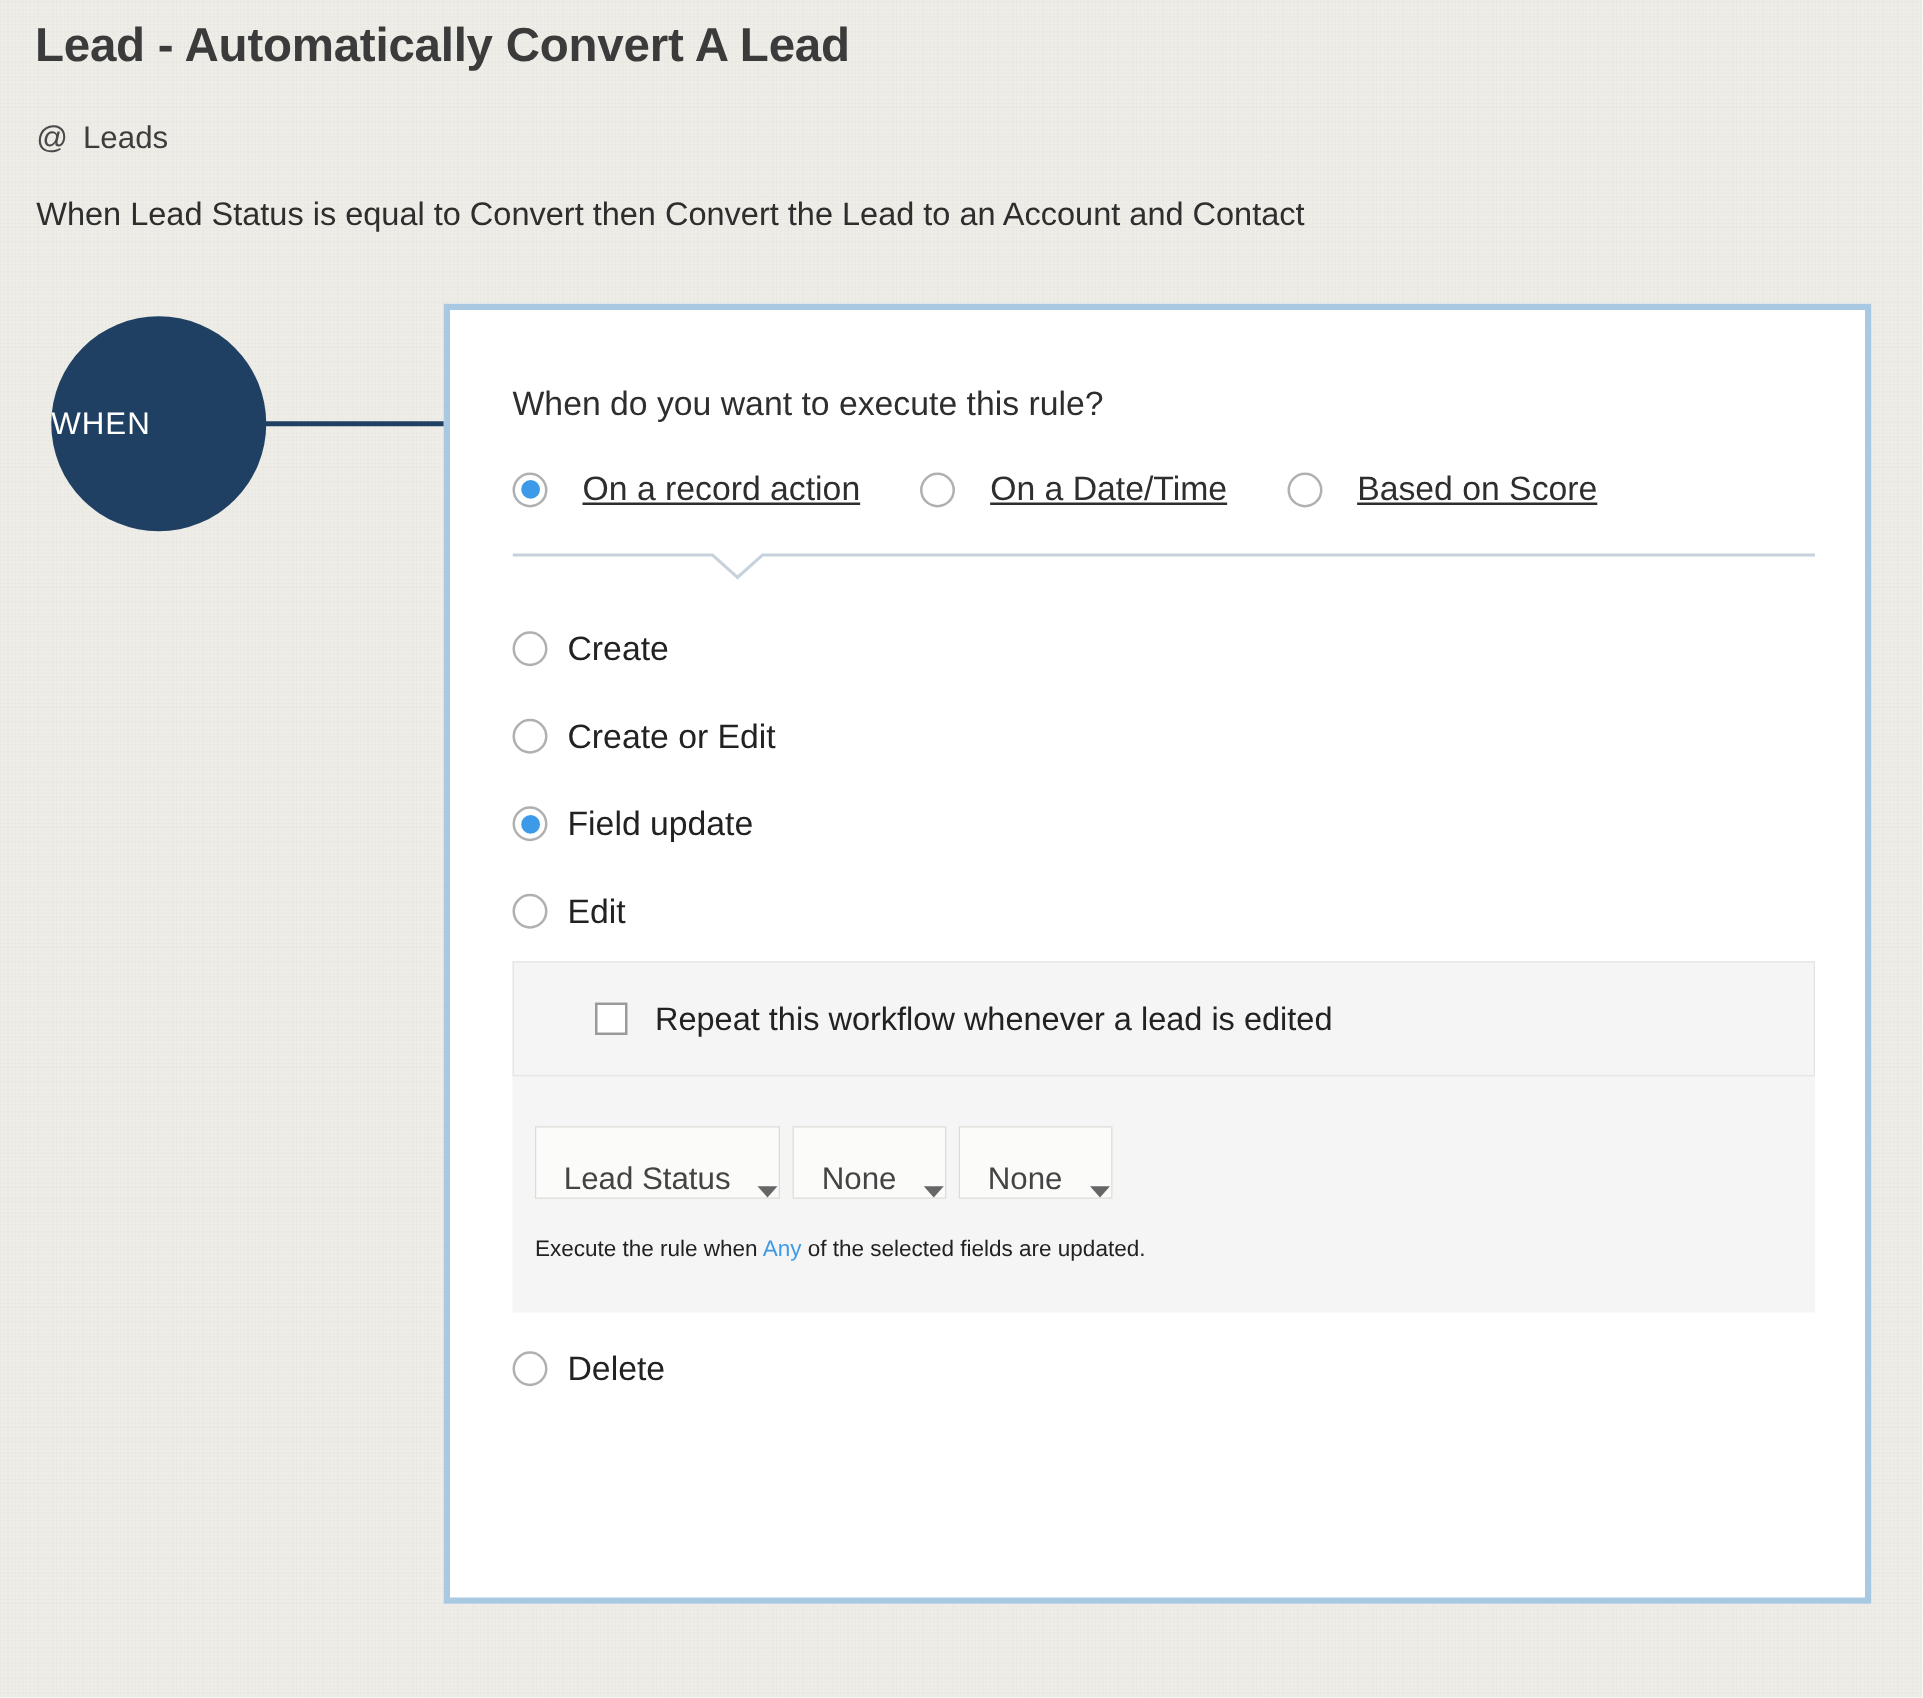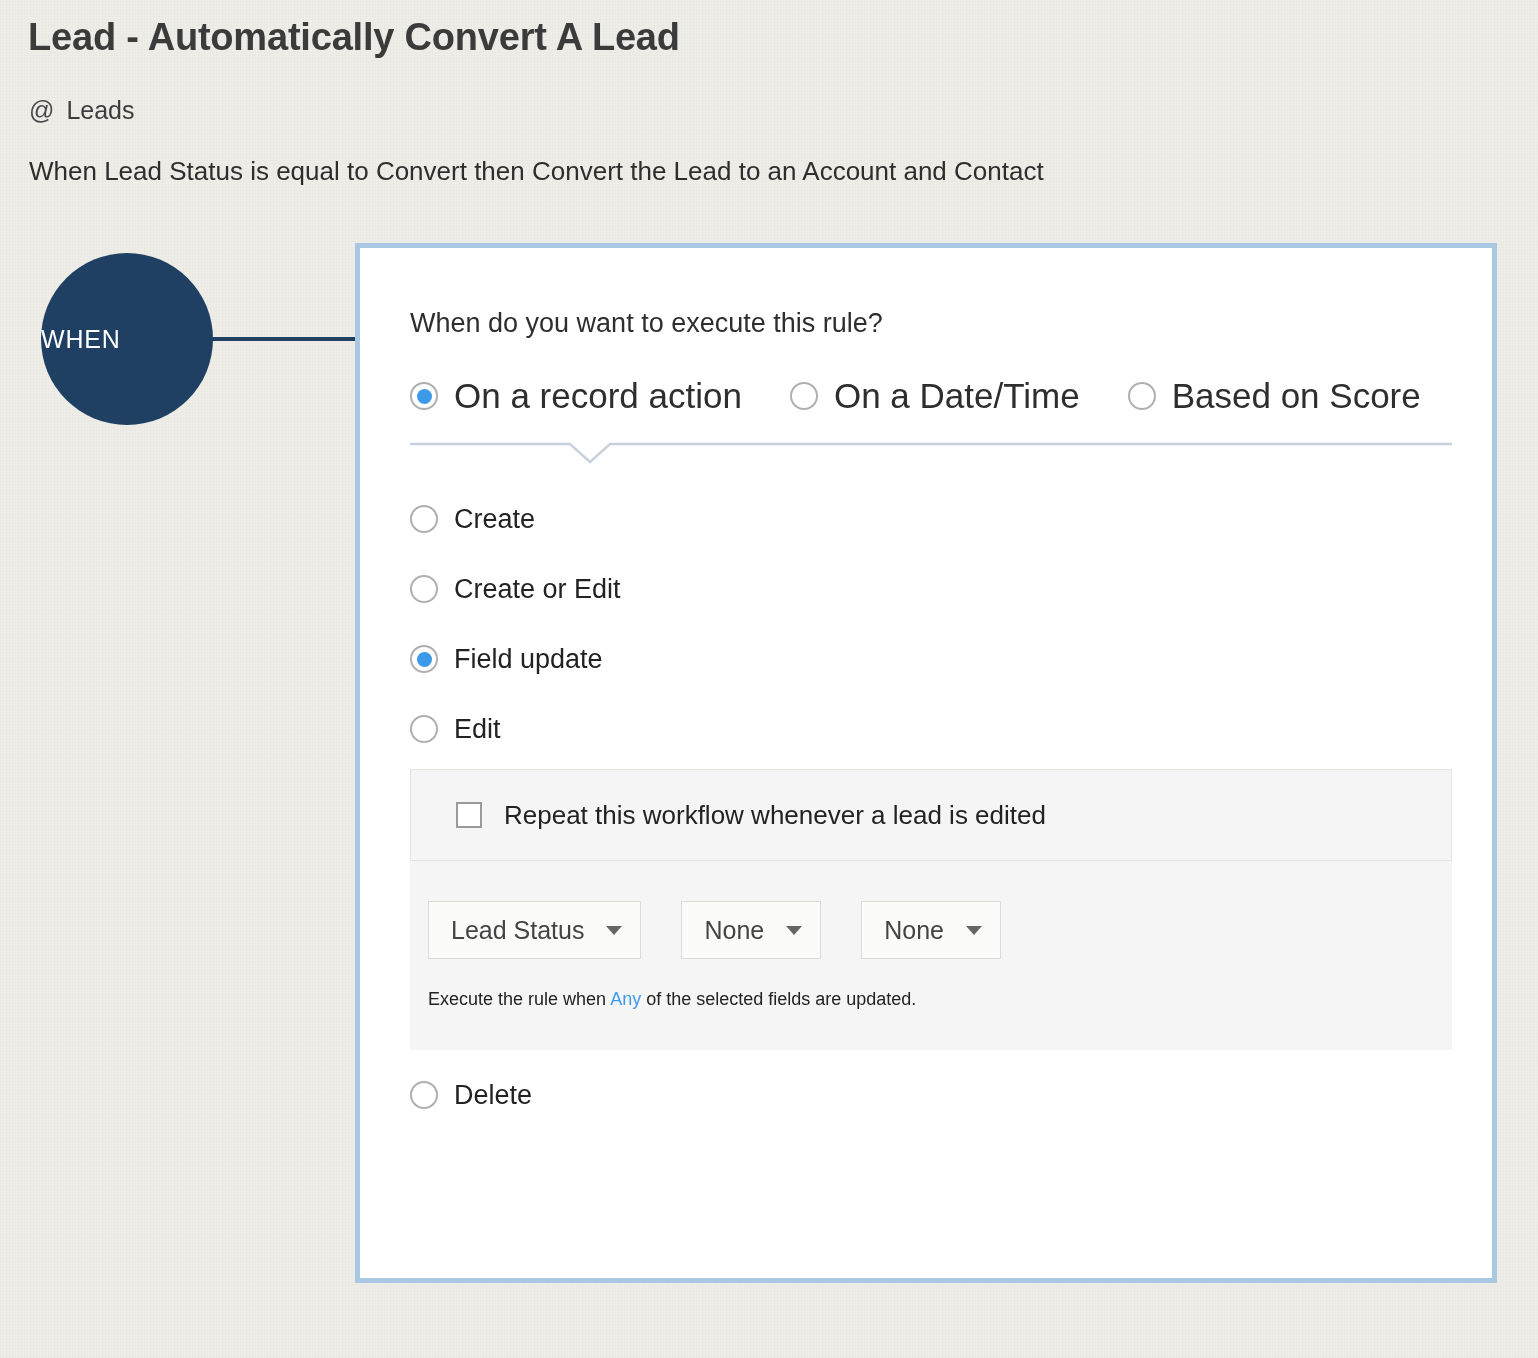--- a/index.html
+++ b/index.html
@@ -132,24 +132,25 @@
     align-items: center;
   }
   #mode-row .opt {
     display: flex;
     align-items: center;
     margin-right: 48px;
     cursor: pointer;
   }
   #mode-row .opt:last-child { margin-right: 0; }
   #mode-row .opt .lbl {
-    margin-left: 16px;
-    font-size: 35px;
+    margin-left: 28px;
+    font-size: 27px;
     color: #2e2e2e;
     white-space: nowrap;
+    text-decoration: underline;
   }
 
   
   #mode-divider {
     position: absolute;
     left: 50px;
     top: 194px;
     width: 1042px;
     height: 26px;
   }
@@ -183,21 +184,21 @@
     margin-bottom: 10px;
   }
   #repeat-box {
     border: 1px solid #e6e4df;
     border-left: 1px solid #e6e4df;
     border-right: 1px solid #e6e4df;
     box-sizing: border-box;
     height: 92px;
     display: flex;
     align-items: center;
-    padding-left: 45px;
+    padding-left: 65px;
   }
   .checkbox {
     width: 26px;
     height: 26px;
     border: 2px solid #9a9a9a;
     background: #ffffff;
     box-sizing: border-box;
     flex: 0 0 auto;
   }
   #repeat-box .lbl {
@@ -213,23 +214,23 @@
   #selector-row {
     display: flex;
     align-items: center;
   }
   .dropdown {
     border: 1px solid #dddbd6;
     background: #fbfbfa;
     box-sizing: border-box;
     height: 58px;
     display: flex;
-    align-items: center;
-    padding: 0 18px 0 22px;
-    margin-right: 40px;
+    align-items: flex-end;
+    padding: 0 1px 0 22px;
+    margin-right: 10px;
     cursor: pointer;
   }
   .dropdown .dd-label {
     font-size: 25px;
     color: #444444;
     white-space: nowrap;
   }
   .caret {
     margin-left: 22px;
     width: 0;

